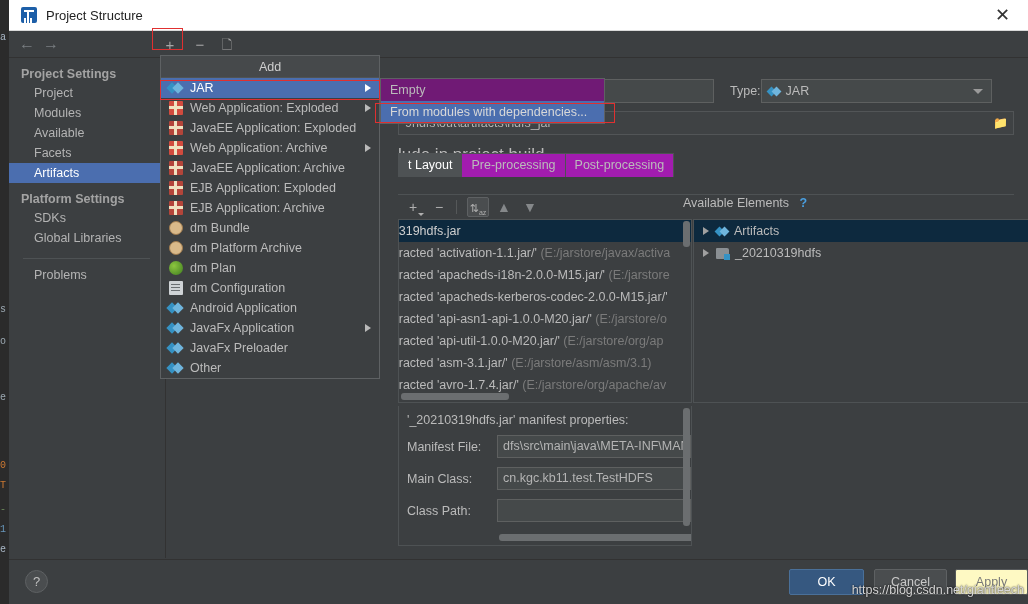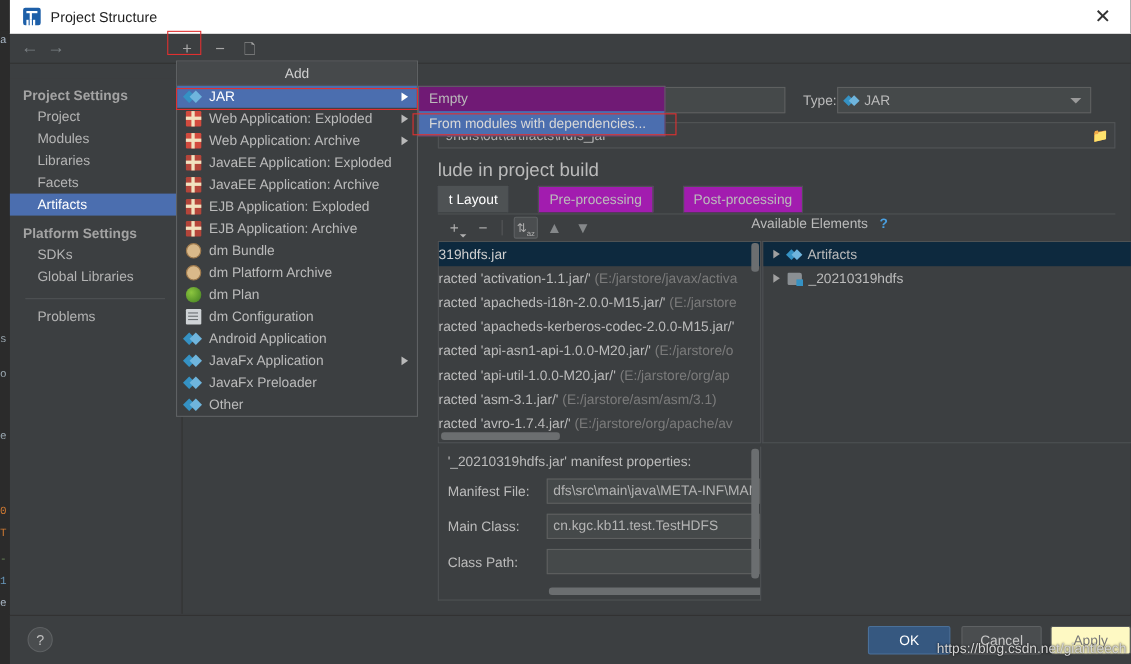--- a/index.html
+++ b/index.html
@@ -104,21 +104,21 @@
   
   .annot {
     position: absolute;
     border: 1.5px solid #e03030;
     pointer-events: none;
     z-index: 60;
   }
 
   
   .sidebar {
-    position: absolute; left: 0; top: 40px;
+    position: absolute; left: 0; top: 27px;
     width: 155px; height: 500px;
     background: #3c3f41;
   }
   .side-group {
     padding: 9px 0 2px 12px;
     font-size: 12.5px; font-weight: bold;
     color: #a3a3a3;
   }
   .side-item {
     height: 20px; line-height: 20px;
@@ -217,23 +217,23 @@
     color: #a88a4d; font-size: 12px;
   }
 
   .row-check {
     position: absolute; left: 232px; top: 87px;
     font-size: 17px; color: #bbbbbb;
   }
 
   
   .tabs {
-    position: absolute; left: 232px; top: 110px;
+    position: absolute; left: 232px; top: 94px;
     width: 616px; height: 25px;
-    display: flex; align-items: flex-end; gap: 28px;
+    display: flex; align-items: flex-end;
   }
   .tab {
     height: 24px; line-height: 23px;
     padding: 0 9px;
     font-size: 12.5px;
     color: #bbbbbb;
     border: 1px solid #4e5254;
     border-bottom: none;
     background: #a21caf;
     margin-right: -1px;
@@ -598,21 +598,21 @@
       <div class="nav-arrow nav-fwd">→</div>
       <div class="tb-icon tb-plus">+</div>
       <div class="tb-icon tb-minus">−</div>
       <div class="tb-icon tb-copy">🗋</div>
     </div>
 
     <div class="sidebar">
       <div class="side-group">Project Settings</div>
       <div class="side-item">Project</div>
       <div class="side-item">Modules</div>
-      <div class="side-item">Libraries</div>
+      <div class="side-item">Available</div>
       <div class="side-item">Facets</div>
       <div class="side-item selected">Artifacts</div>
       <div class="side-group">Platform Settings</div>
       <div class="side-item">SDKs</div>
       <div class="side-item">Global Libraries</div>
       <div class="side-sep"></div>
       <div class="side-item">Problems</div>
     </div>
 
     <div class="content">
@@ -746,27 +746,27 @@
       <span class="ic ic-diamond"></span>
       <span>JAR</span>
       <span class="arrow"></span>
     </div>
     <div class="am-item">
       <span class="ic ic-gift"></span>
       <span>Web Application: Exploded</span>
       <span class="arrow"></span>
     </div>
     <div class="am-item">
+      <span class="ic ic-gift dark"></span>
+      <span>JavaEE Application: Exploded</span>
+    </div>
+    <div class="am-item">
       <span class="ic ic-gift"></span>
       <span>Web Application: Archive</span>
       <span class="arrow"></span>
-    </div>
-    <div class="am-item">
-      <span class="ic ic-gift dark"></span>
-      <span>JavaEE Application: Exploded</span>
     </div>
     <div class="am-item">
       <span class="ic ic-gift dark"></span>
       <span>JavaEE Application: Archive</span>
     </div>
     <div class="am-item">
       <span class="ic ic-gift dark"></span>
       <span>EJB Application: Exploded</span>
     </div>
     <div class="am-item">

